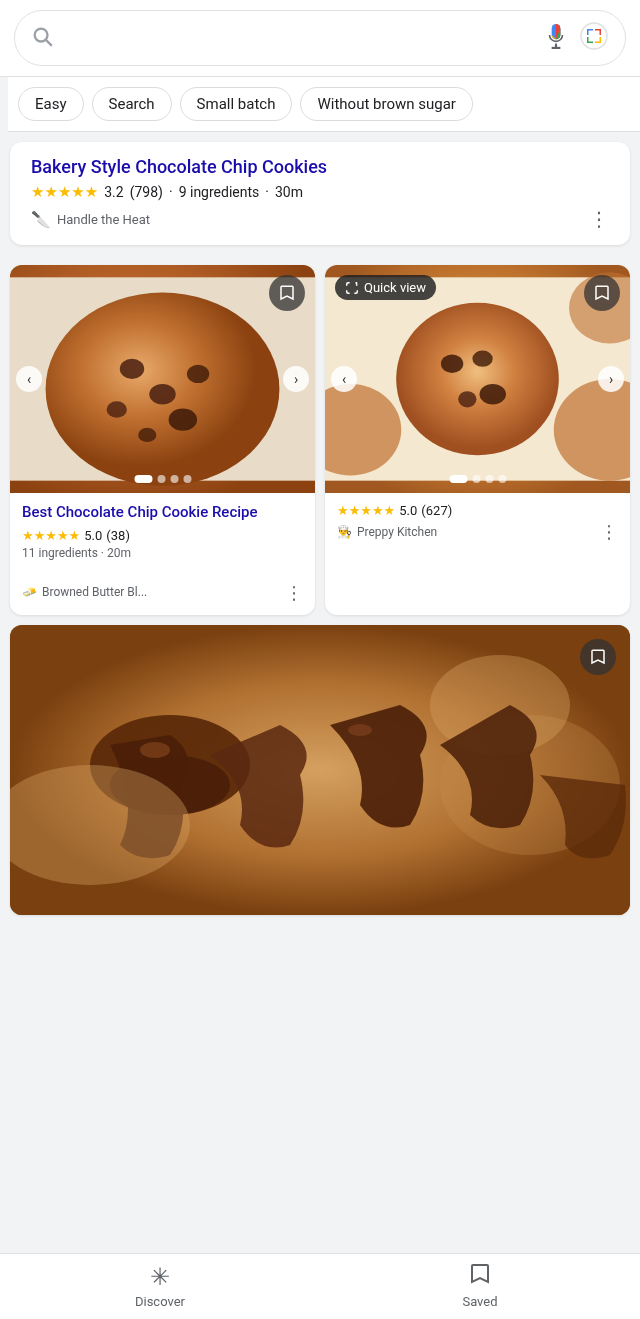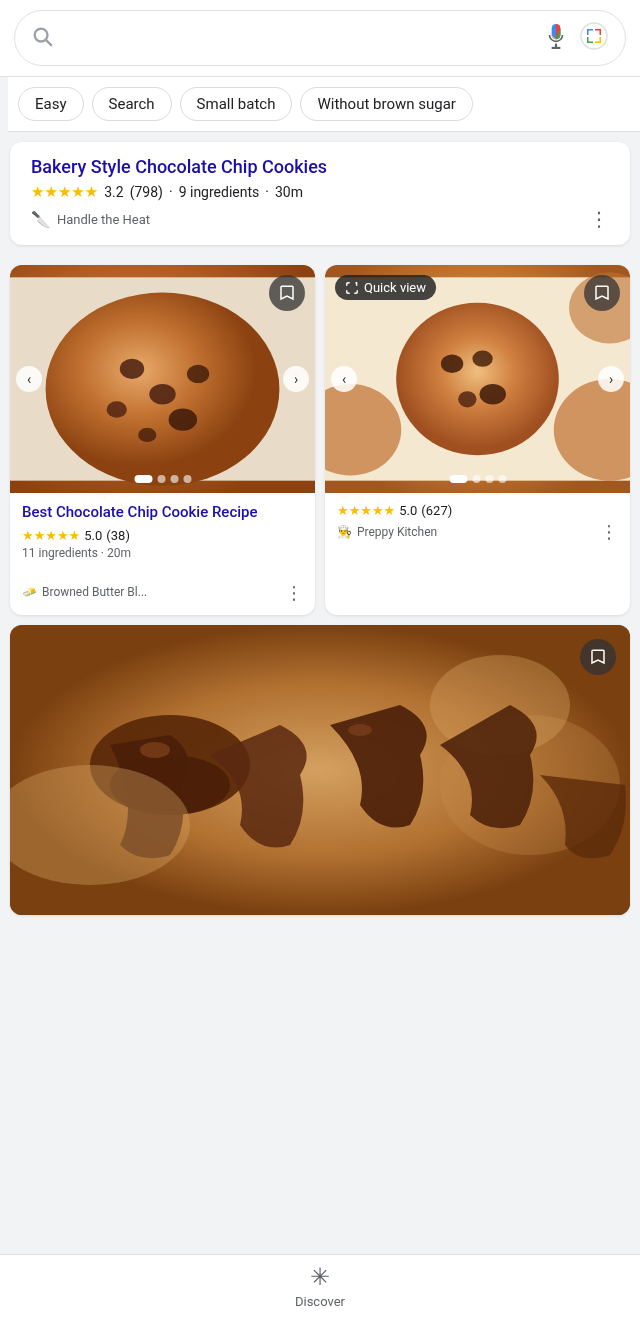--- a/index.html
+++ b/index.html
@@ -525,13 +525,21 @@
   </div>
 </div>
 
 <div style="height: 70px;"></div>
 
 <div class="bottom-nav">
   <div class="nav-item">
     <span class="nav-icon" style="font-size:24px;">✳</span>
     <span class="nav-label">Discover</span>
   </div>
+  <div class="nav-item">
+    <span class="nav-icon">
+      <svg width="24" height="24" viewBox="0 0 24 24" fill="none" stroke="#5f6368" stroke-width="2">
+        <path d="M19 3H5a1 1 0 0 0-1 1v16l8-4 8 4V4a1 1 0 0 0-1-1z"></path>
+      </svg>
+    </span>
+    <span class="nav-label">Saved</span>
+  </div>
 </div>
 
 </body></html>

